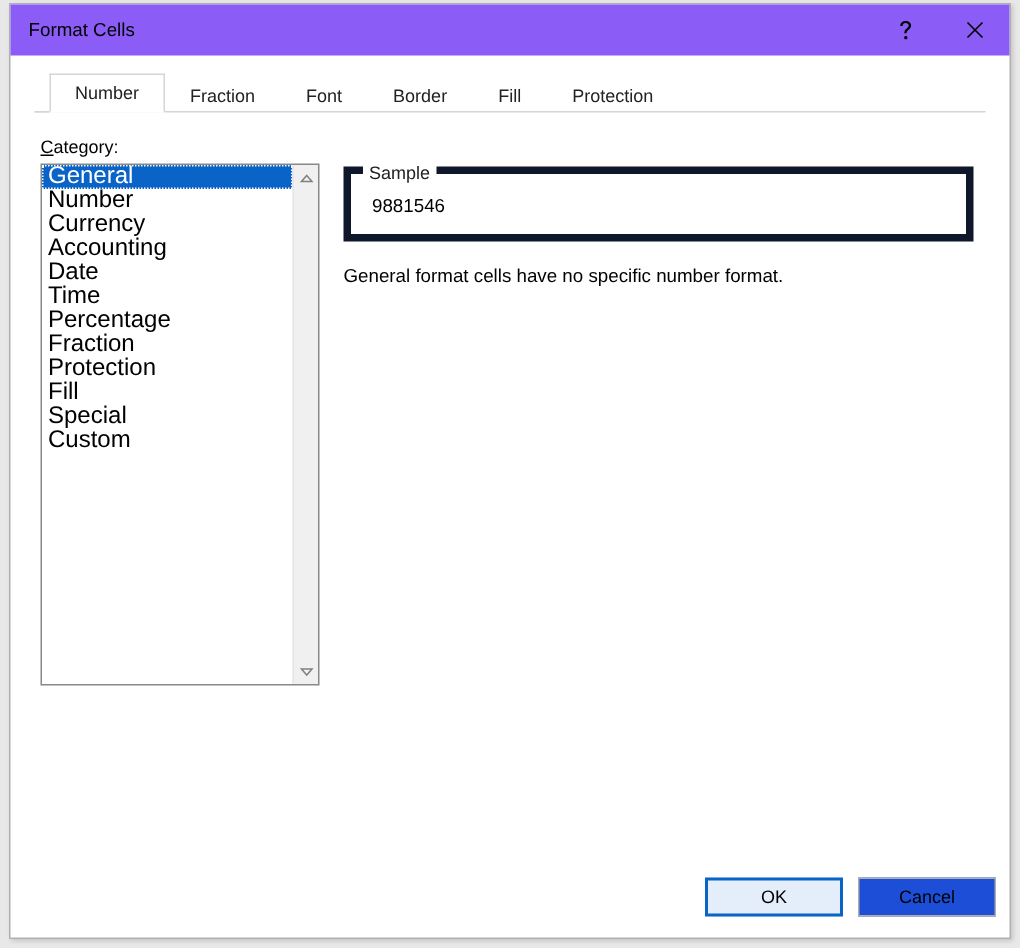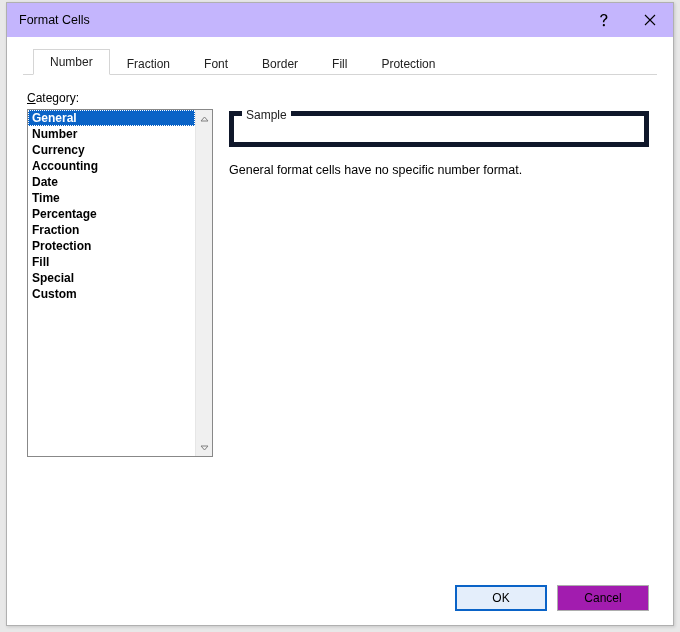--- a/index.html
+++ b/index.html
@@ -20,21 +20,21 @@
     border: 1px solid #b0b0b0;
     box-shadow: 1px 1px 3px rgba(0,0,0,0.15);
     display: flex;
     flex-direction: column;
   }
   .titlebar {
     height: 34px;
     display: flex;
     align-items: center;
     padding-left: 12px;
-    background: #c4b5fd;
+    background: #8b5cf6;
   }
   .titlebar .title {
     font-size: 12.5px;
     color: #000;
     flex: 0 0 auto;
   }
   .titlebar .spacer { flex: 1; }
   .titlebar .tb-btn {
     width: 46px; height: 34px;
     display: flex; align-items: center; justify-content: center;
@@ -102,22 +102,21 @@
   }
   .listitems {
     flex: 1;
     overflow: hidden;
   }
   .listitem {
     padding: 1px 4px 1px 4px;
     height: 16px;
     line-height: 14px;
     color: #000;
-    font-size: 12px;
-    font-weight: bold;
+    font-size: 16px;
   }
   .listitem.selected {
     background: #0a63c7;
     color: #fff;
     outline: 1px dotted #fff;
     outline-offset: -1px;
   }
   .scrollbar {
     width: 17px;
     background: #f0f0f0;
@@ -154,27 +153,27 @@
     margin-top: 16px;
     font-size: 12.5px;
     color: #000;
   }
 
   .button-row {
     height: 54px;
     display:flex;
     align-items:center;
     justify-content:flex-end;
-    padding: 0 24px;
+    padding: 0 9px;
     gap: 10px;
     border-top: none;
   }
   .btn {
     width: 92px; height: 26px;
-    background: #a21caf;
+    background: #1d4ed8;
     border: 1px solid #adadad;
     display:flex; align-items:center; justify-content:center;
     font-size: 12px;
     color: #000;
   }
   .btn.default {
     border: 2px solid #0a63c7;
     background: #e4eefb;
   }
 </style>
@@ -251,20 +250,21 @@
                 <path d="M1 1 L8 1 L4.5 5 Z" fill="none" stroke="#808080" stroke-width="1"></path>
               </svg>
           </div>
         </div>
       </div>
     </div>
 
     <div class="right-col">
       <div class="fieldset">
         <div class="legend">Sample</div>
+        <div class="sample-val">9881546</div>
       </div>
       <div class="desc">General format cells have no specific number format.</div>
     </div>
   </div>
 
   <div class="button-row">
     <div class="btn default">
         <span>OK</span>
       </div>
     <div class="btn">

